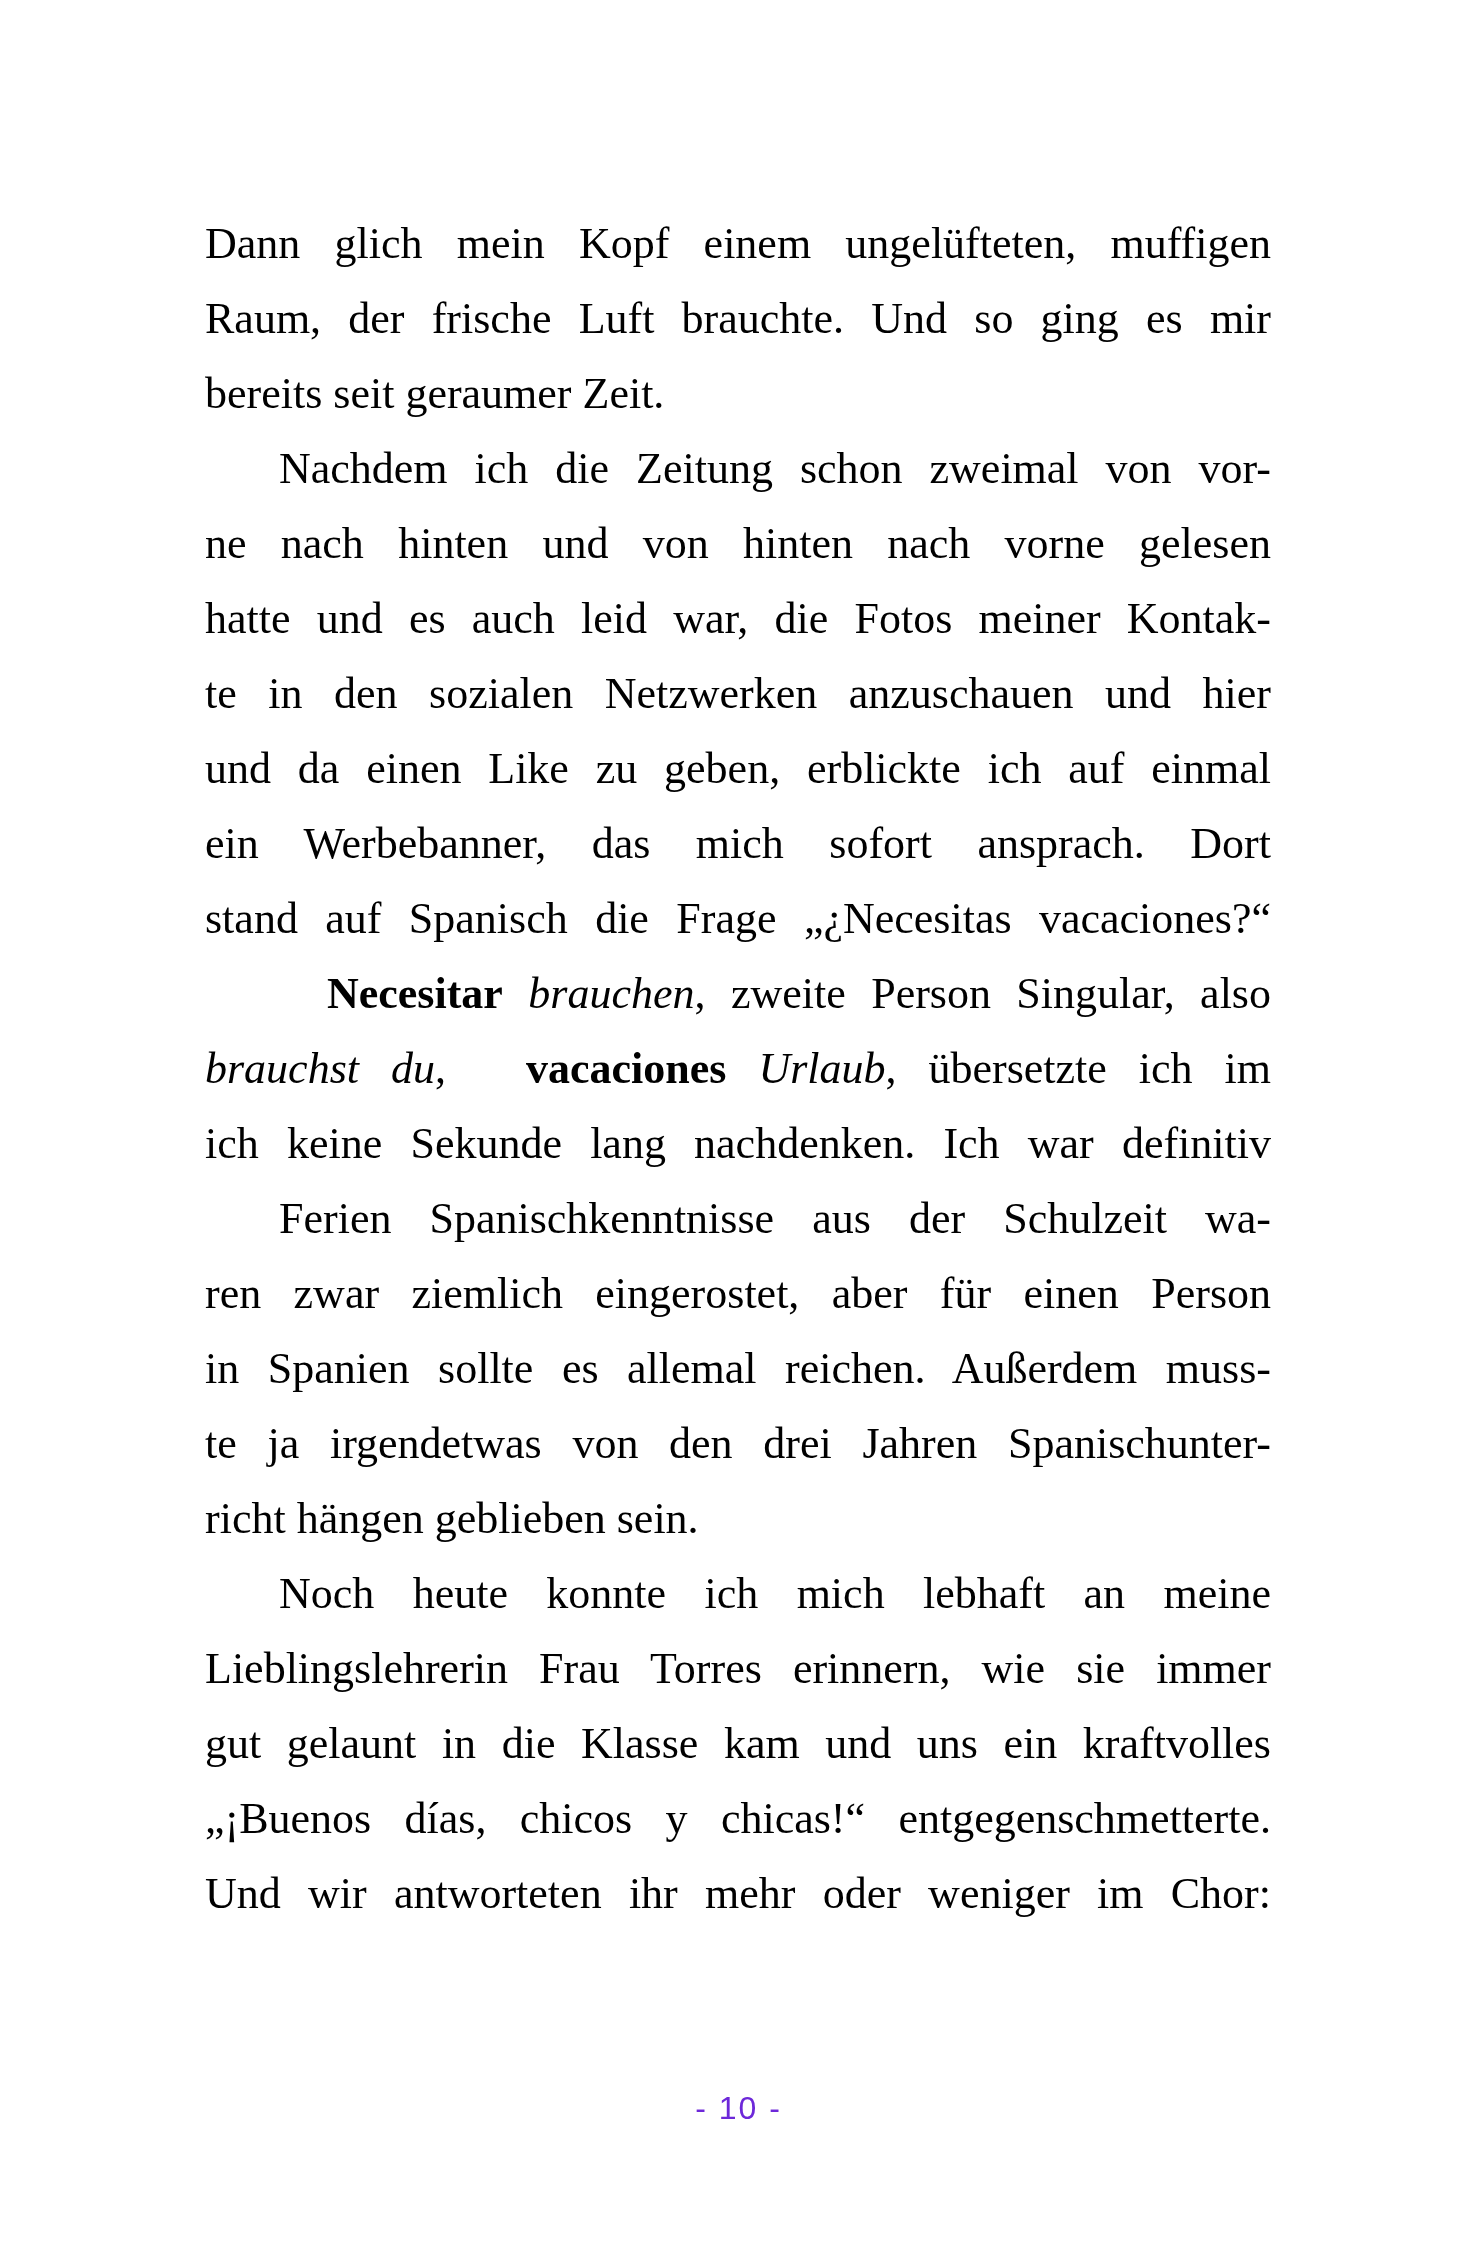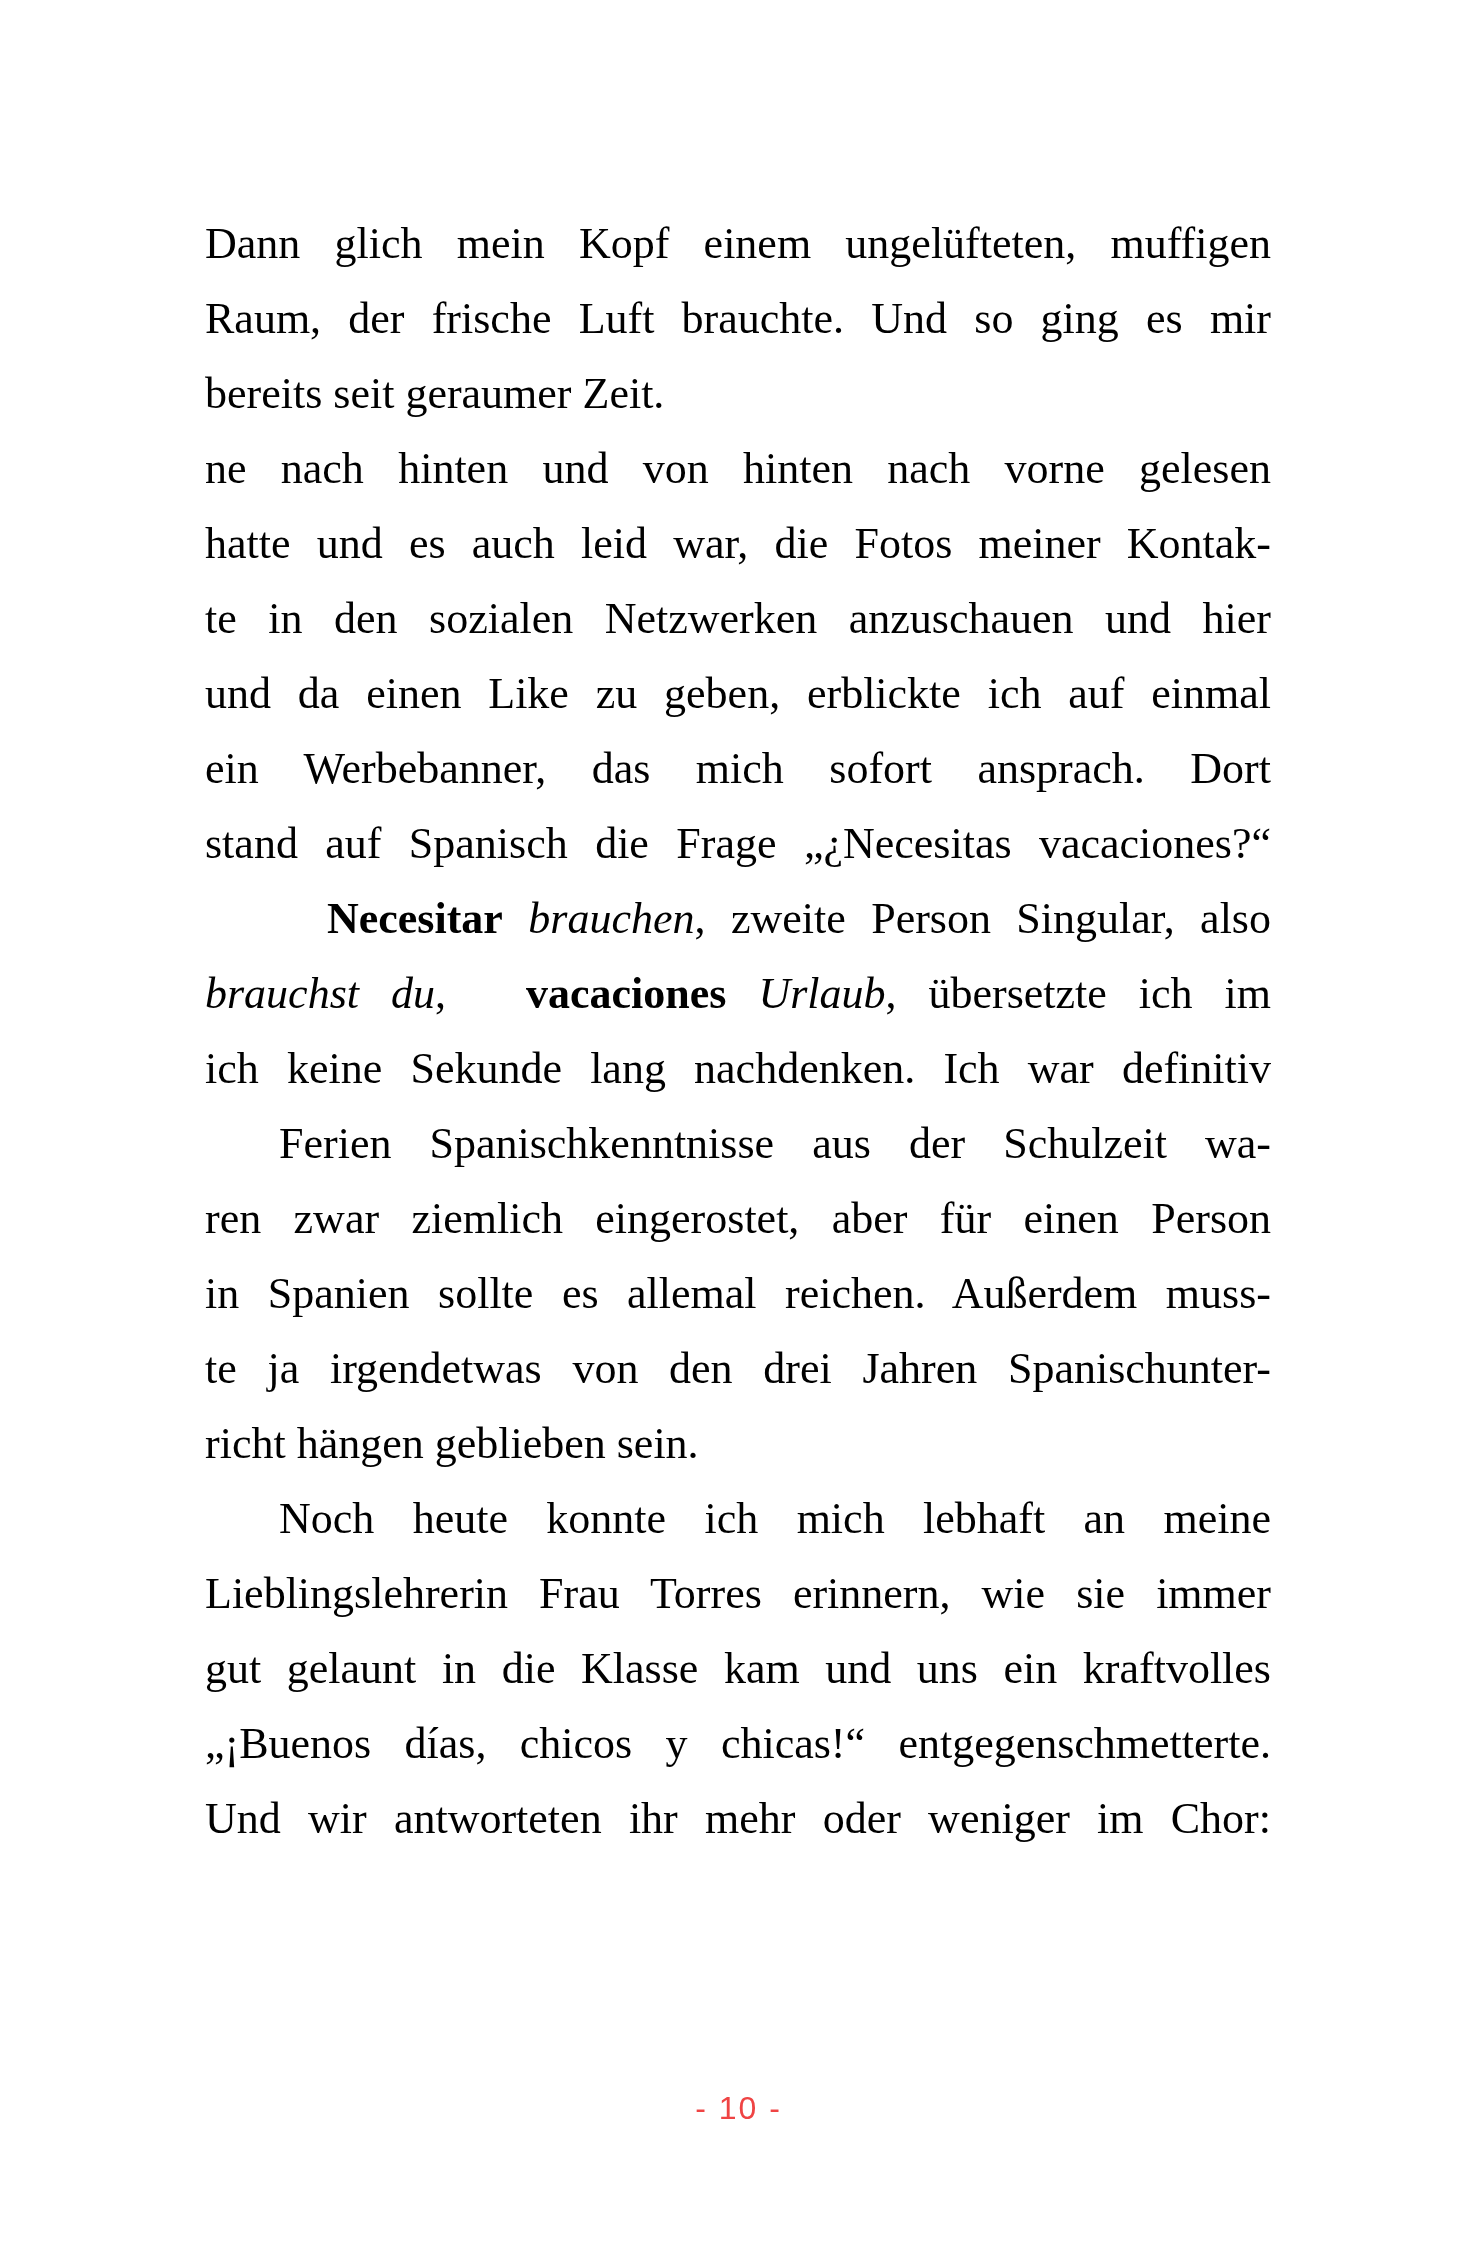--- a/index.html
+++ b/index.html
@@ -47,31 +47,32 @@
   .page-number {
     position: absolute;
     left: 0;
     top: 2088px;
     width: 100%;
     text-align: center;
     font-family: "Liberation Sans", sans-serif;
     font-size: 32px;
     line-height: 40px;
     letter-spacing: 2px;
-    color: #ef4444;
+    color: #6d28d9;
   }
 </style>
 </head>
 <body>
 
 <div class="book-page">
   <div class="body-text">
       <div class="text-line"><span>Dann glich mein Kopf einem ungelüfteten, muffigen</span></div>
       <div class="text-line"><span>Raum, der frische Luft brauchte. Und so ging es mir</span></div>
       <div class="text-line align-left"><span>bereits seit geraumer Zeit.</span></div>
+      <div class="text-line indented"><span>Nachdem ich die Zeitung schon zweimal von vor-</span></div>
       <div class="text-line"><span>ne nach hinten und von hinten nach vorne gelesen</span></div>
       <div class="text-line"><span>hatte und es auch leid war, die Fotos meiner Kontak-</span></div>
       <div class="text-line"><span>te in den sozialen Netzwerken anzuschauen und hier</span></div>
       <div class="text-line"><span>und da einen Like zu geben, erblickte ich auf einmal</span></div>
       <div class="text-line"><span>ein Werbebanner, das mich sofort ansprach. Dort</span></div>
       <div class="text-line"><span>stand auf Spanisch die Frage „¿Necesitas vacaciones?“</span></div>
       <div class="text-line indented"><span class="run-bold">Necesitar</span><span> </span><span class="run-italic">brauchen</span><span>, zweite Person Singular, also</span></div>
       <div class="text-line"><span class="run-italic">brauchst du</span><span>, </span><span class="run-bold">vacaciones</span><span> </span><span class="run-italic">Urlaub</span><span>, übersetzte ich im</span></div>
       <div class="text-line"><span>ich keine Sekunde lang nachdenken. Ich war definitiv</span></div>
       <div class="text-line indented"><span>Ferien Spanischkenntnisse aus der Schulzeit wa-</span></div>

